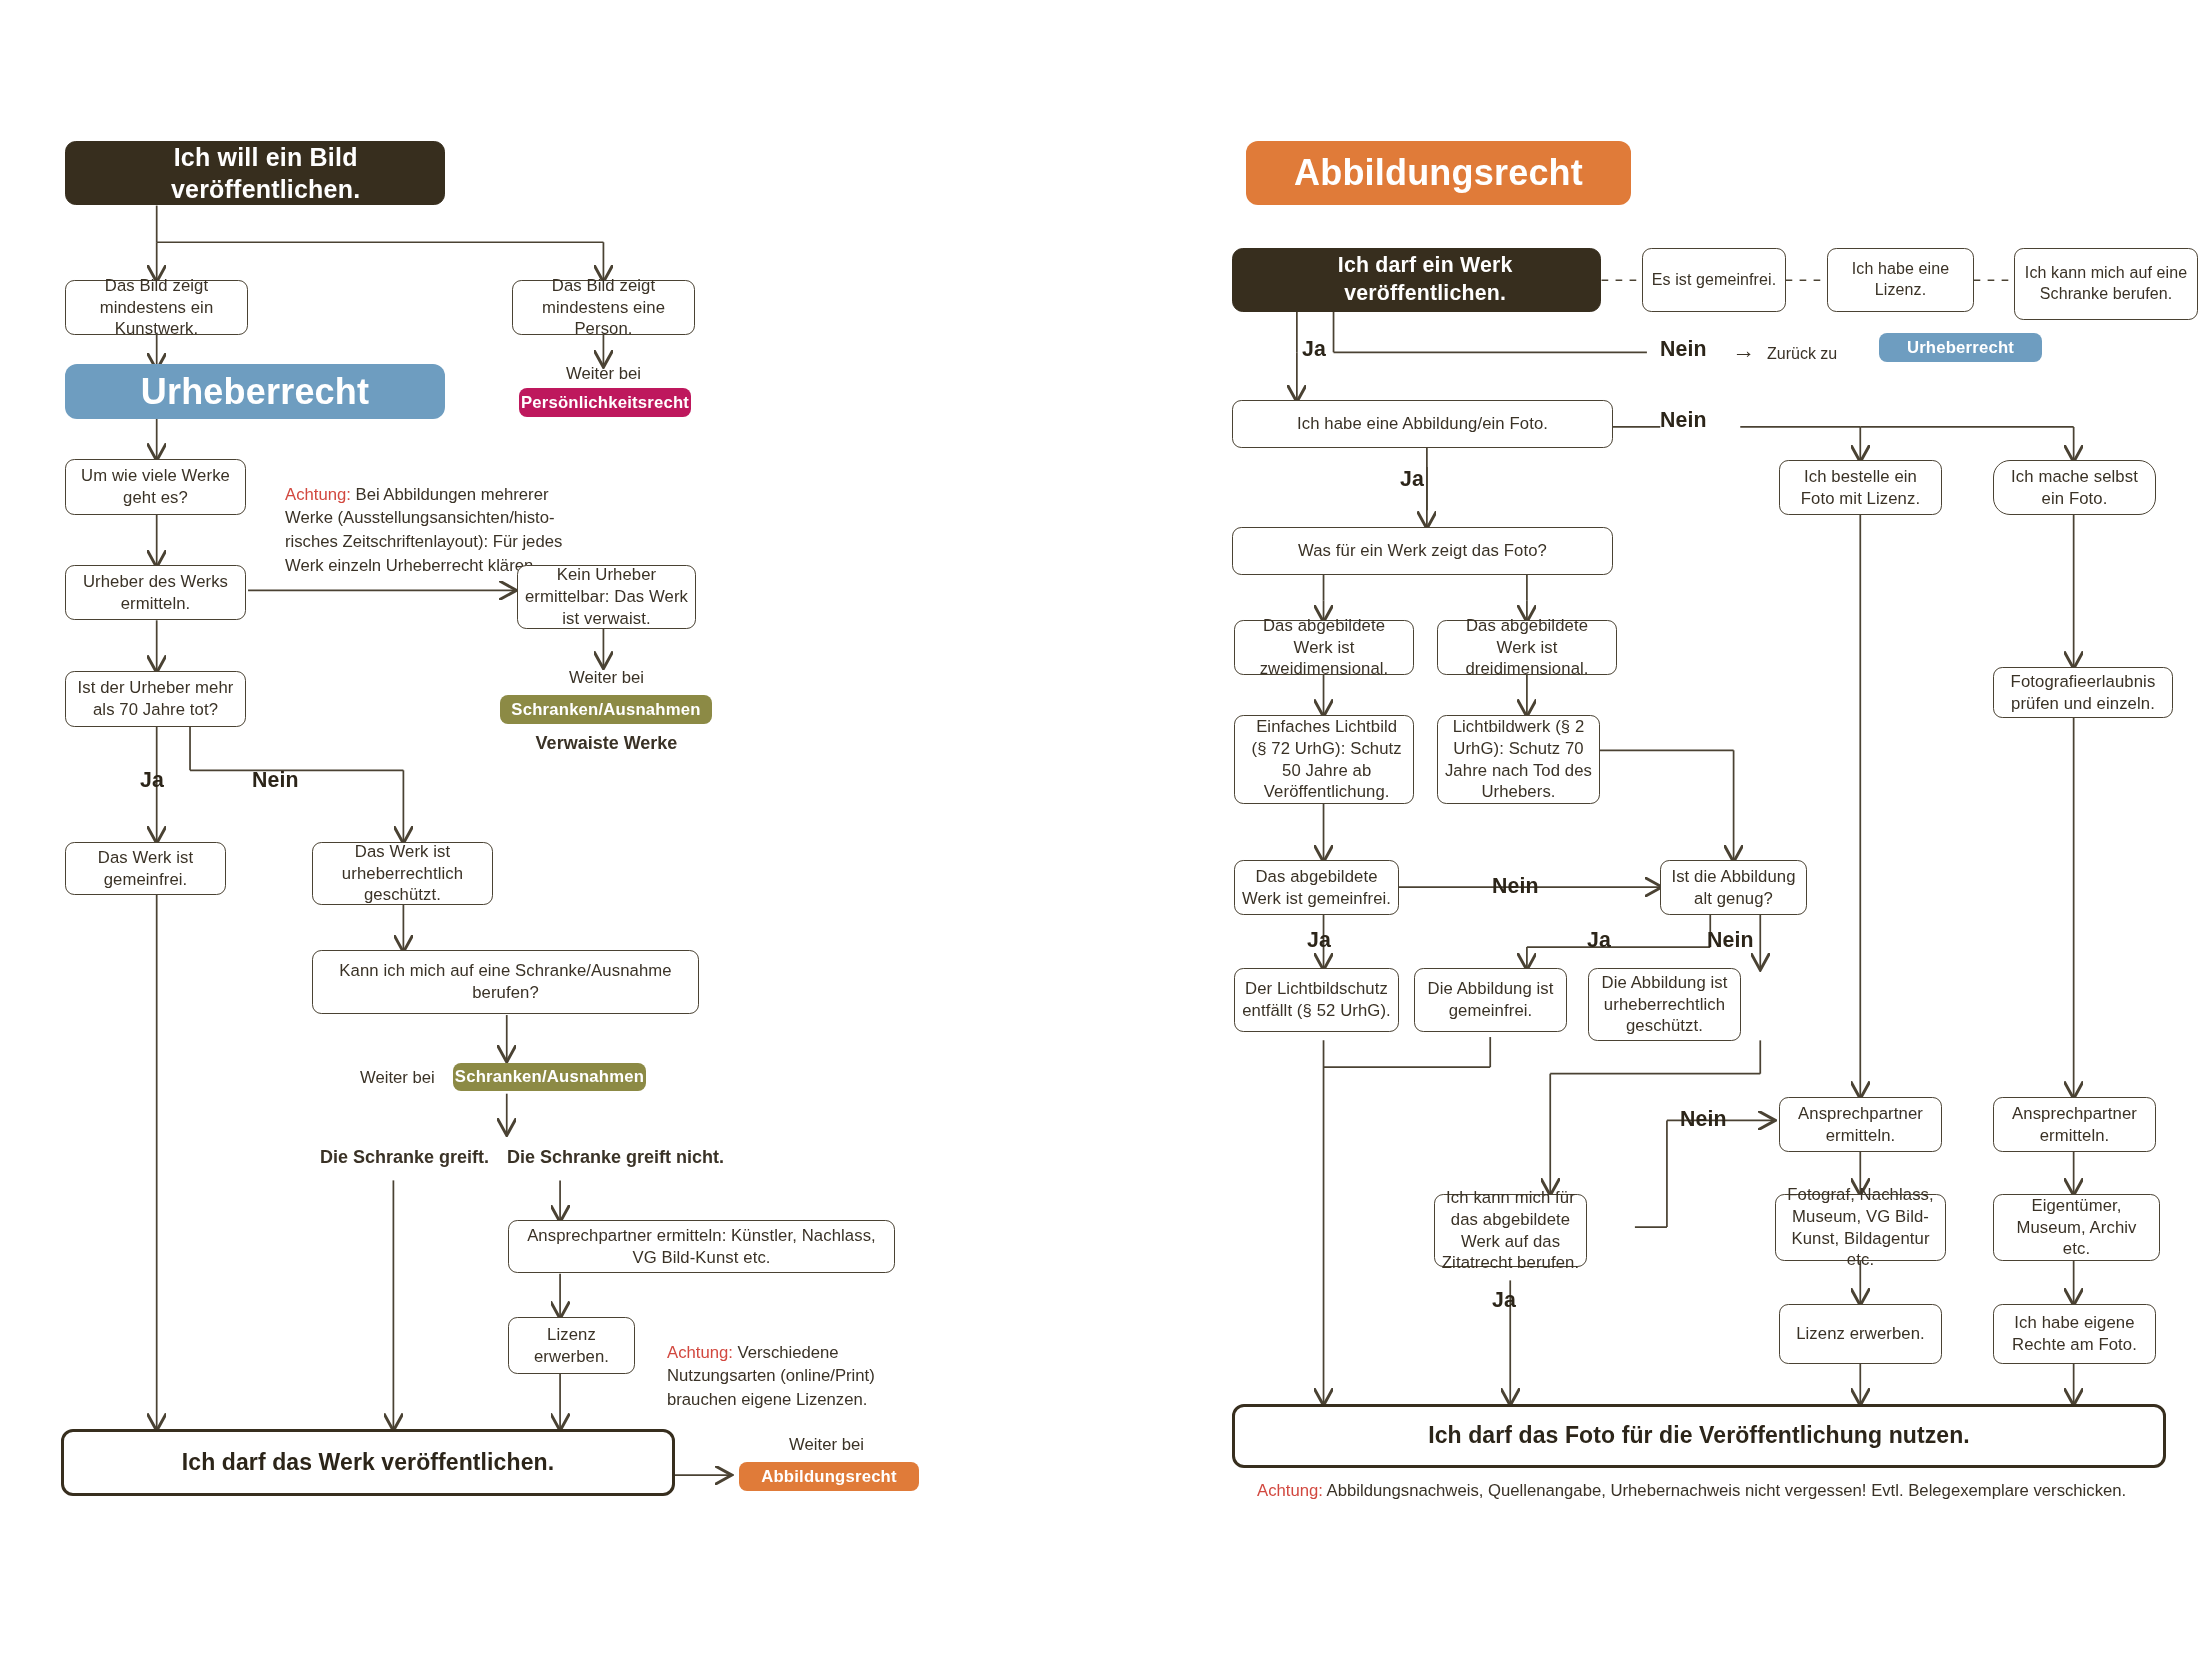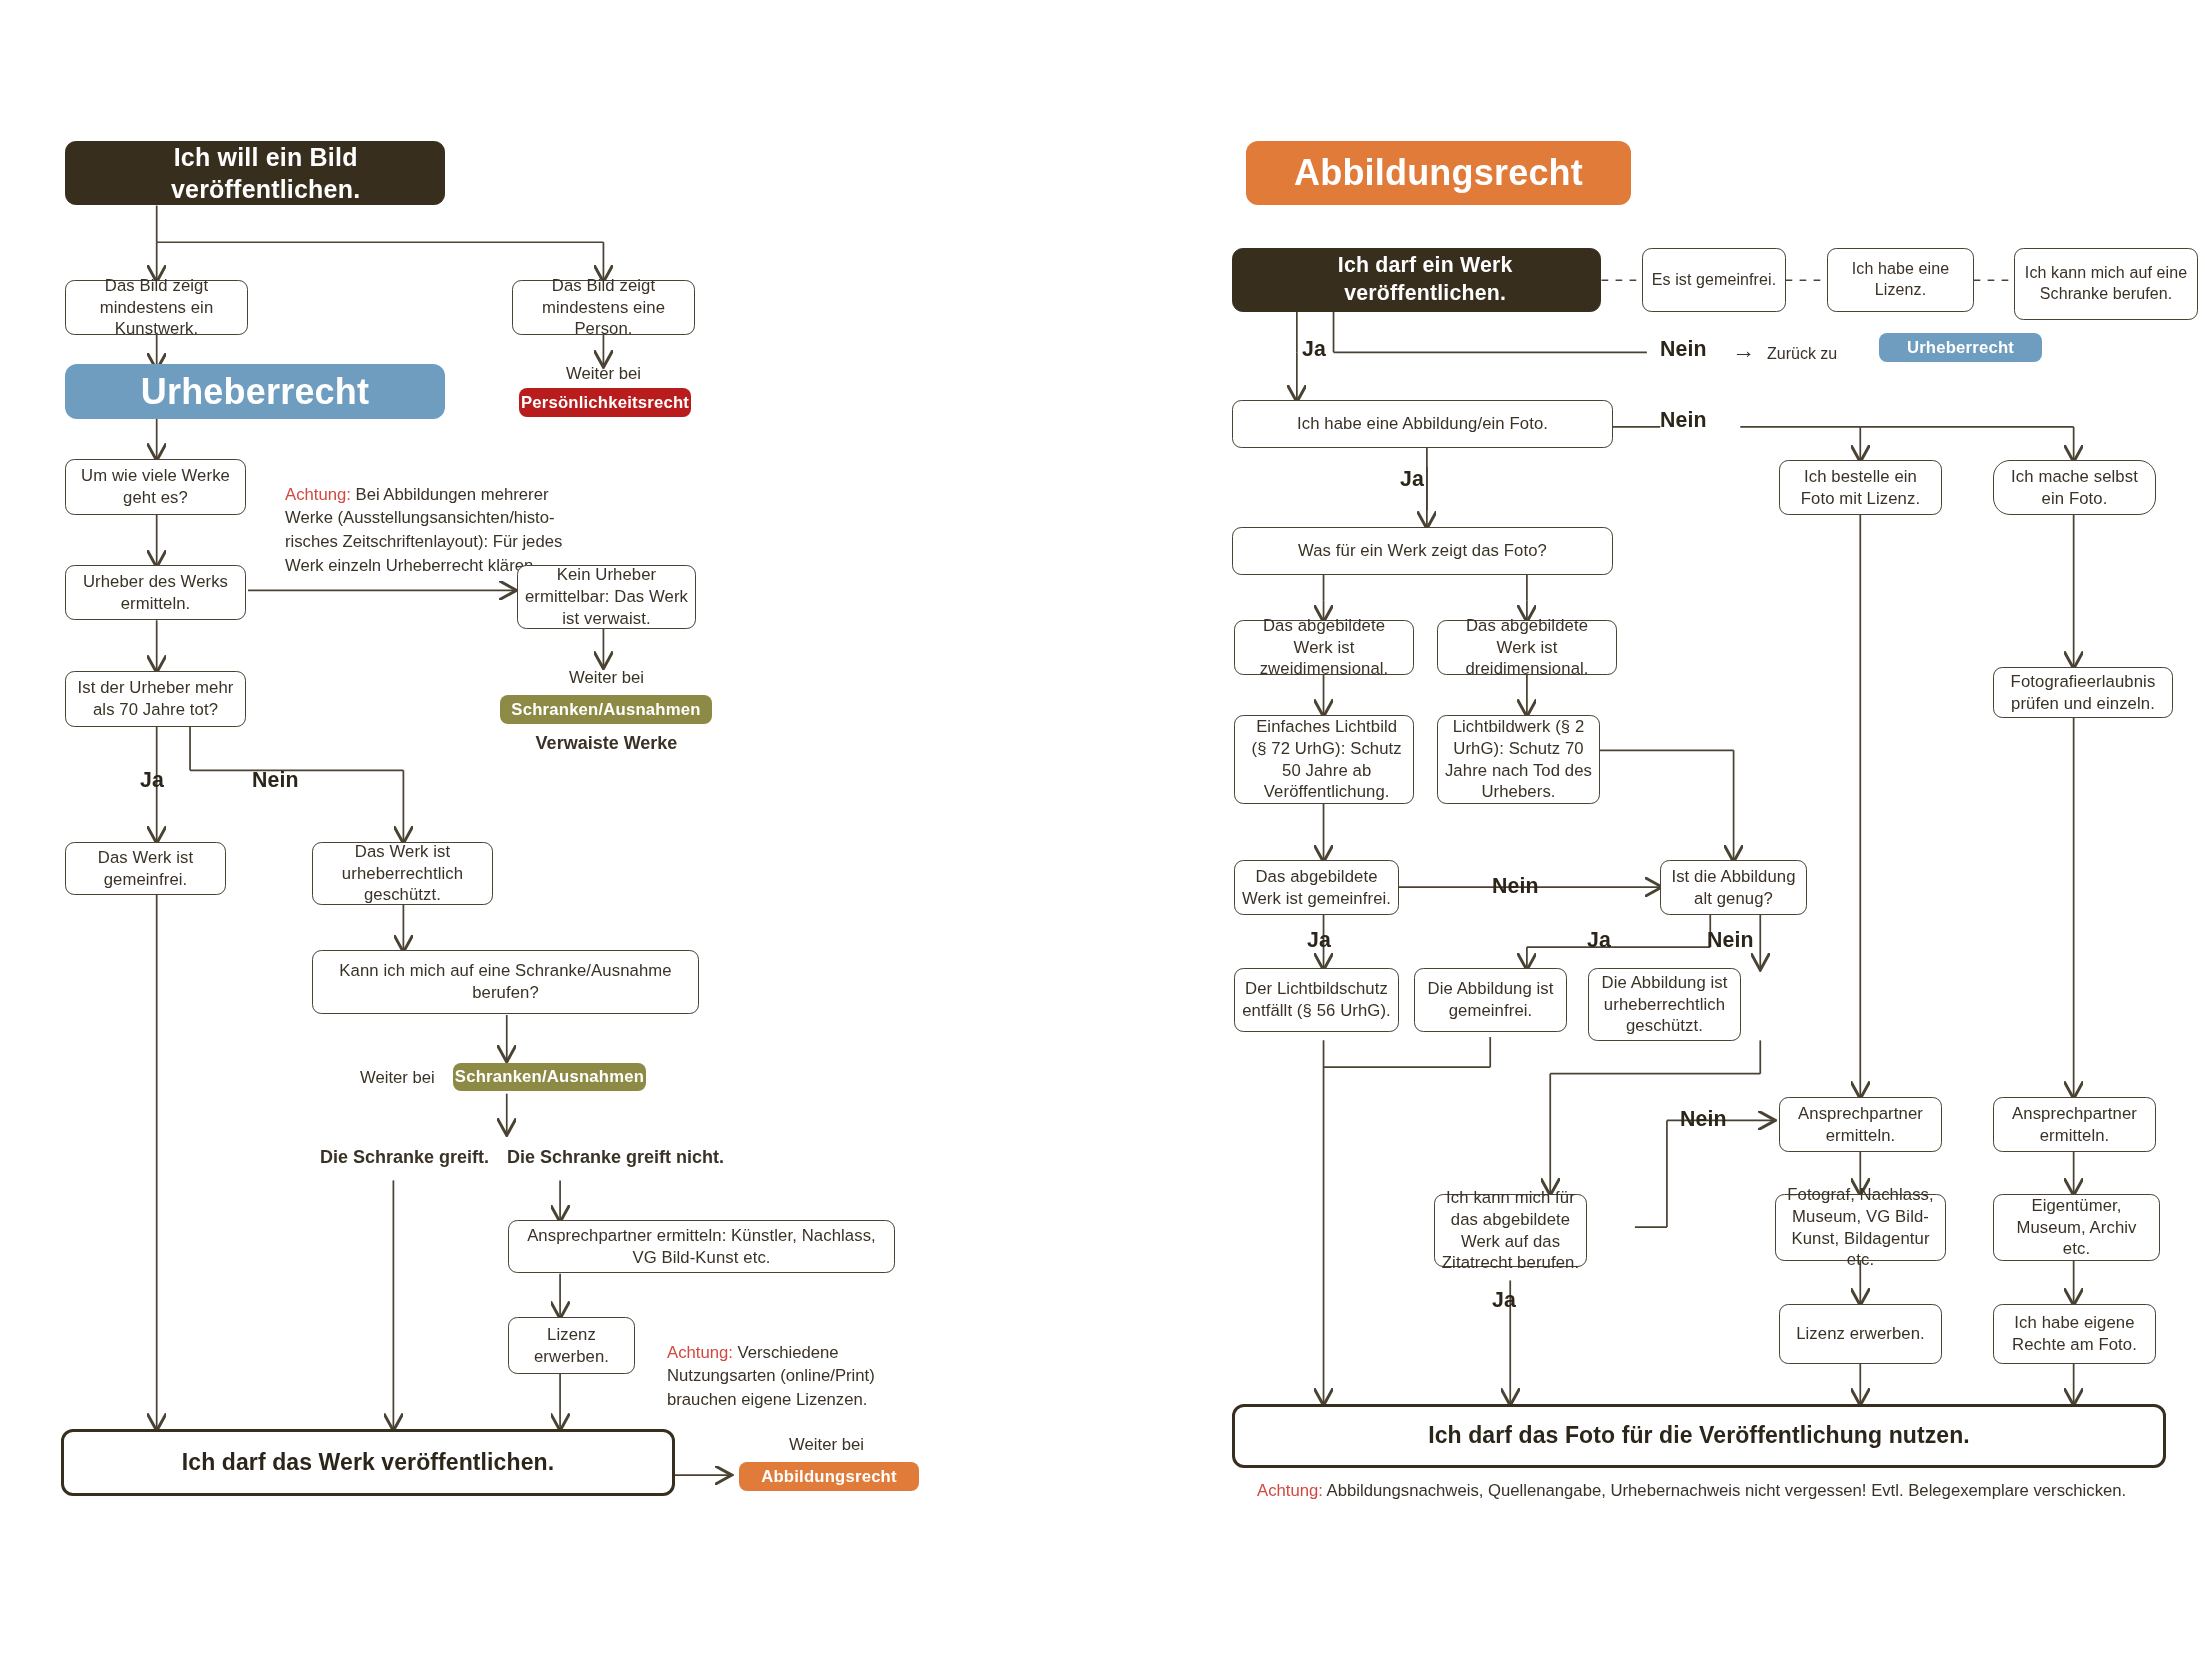--- a/index.html
+++ b/index.html
@@ -261,21 +261,21 @@
   <div class="node" style="left:65px; top:280px; width:183px; height:55px;">Das Bild zeigt
 mindestens ein
 Kunstwerk.</div>
 
   <div class="node" style="left:512px; top:280px; width:183px; height:55px;">Das Bild zeigt
 mindestens eine
 Person.</div>
 
   <div class="txt center" style="left:512px; top:363px; width:183px;">Weiter bei</div>
 
-  <div class="chip small" style="left:519px; top:388px; width:172px; height:29px; background:#b91c1c;">Persönlichkeitsrecht</div>
+  <div class="chip small" style="left:519px; top:388px; width:172px; height:29px; background:#be185d;">Persönlichkeitsrecht</div>
 
   <div class="chip big" style="left:65px; top:364px; width:380px; height:55px; background:#6e9dc0;">Urheberrecht</div>
 
   <div class="node" style="left:65px; top:459px; width:181px; height:56px;">Um wie viele Werke
 geht es?</div>
 
   <div class="note" style="left:267px; top:459px; width:313px;margin-left:18px;">
     <span class="a">Achtung:</span><span> Bei Abbildungen mehrerer
 Werke (Ausstellungsansichten/histo-
 risches Zeitschriftenlayout): Für jedes
@@ -399,21 +399,21 @@
   <div class="node" style="left:1660px; top:860px; width:147px; height:55px;">Ist die Abbildung
 alt genug?</div>
 
   <div class="lbl" style="left:1307px; top:928px;">Ja</div>
 
   <div class="lbl" style="left:1587px; top:928px;">Ja</div>
 
   <div class="lbl" style="left:1707px; top:928px;">Nein</div>
 
   <div class="node" style="left:1234px; top:968px; width:165px; height:64px;">Der Lichtbildschutz
-entfällt (§ 56 UrhG).</div>
+entfällt (§ 52 UrhG).</div>
 
   <div class="node" style="left:1414px; top:968px; width:153px; height:64px;">Die Abbildung
 ist gemeinfrei.</div>
 
   <div class="node" style="left:1588px; top:968px; width:153px; height:73px;">Die Abbildung
 ist urheberrechtlich
 geschützt.</div>
 
   <div class="lbl" style="left:1680px; top:1107px;">Nein</div>
 

